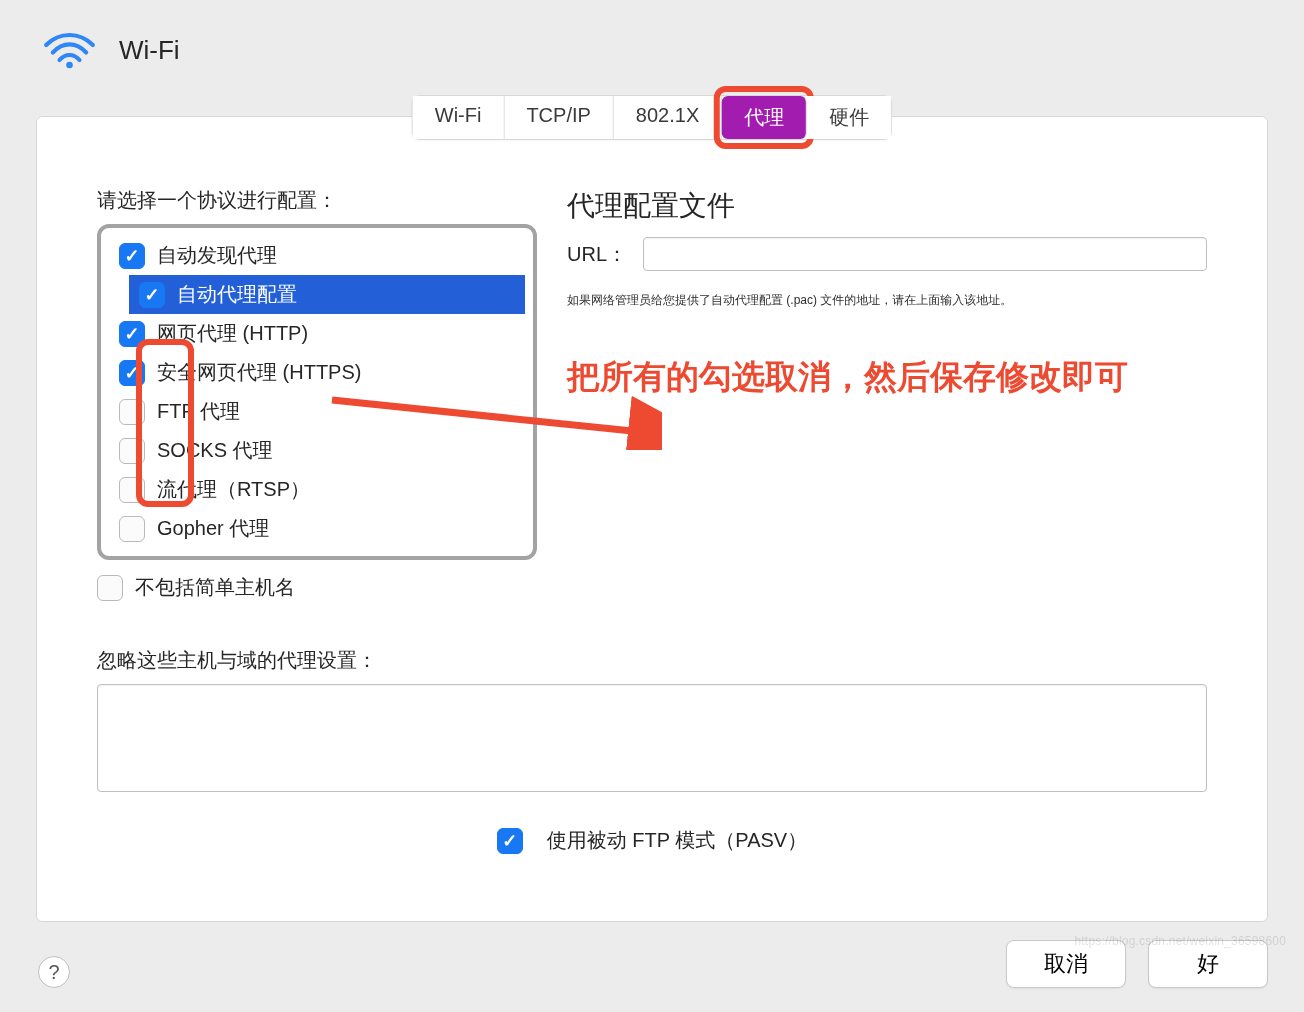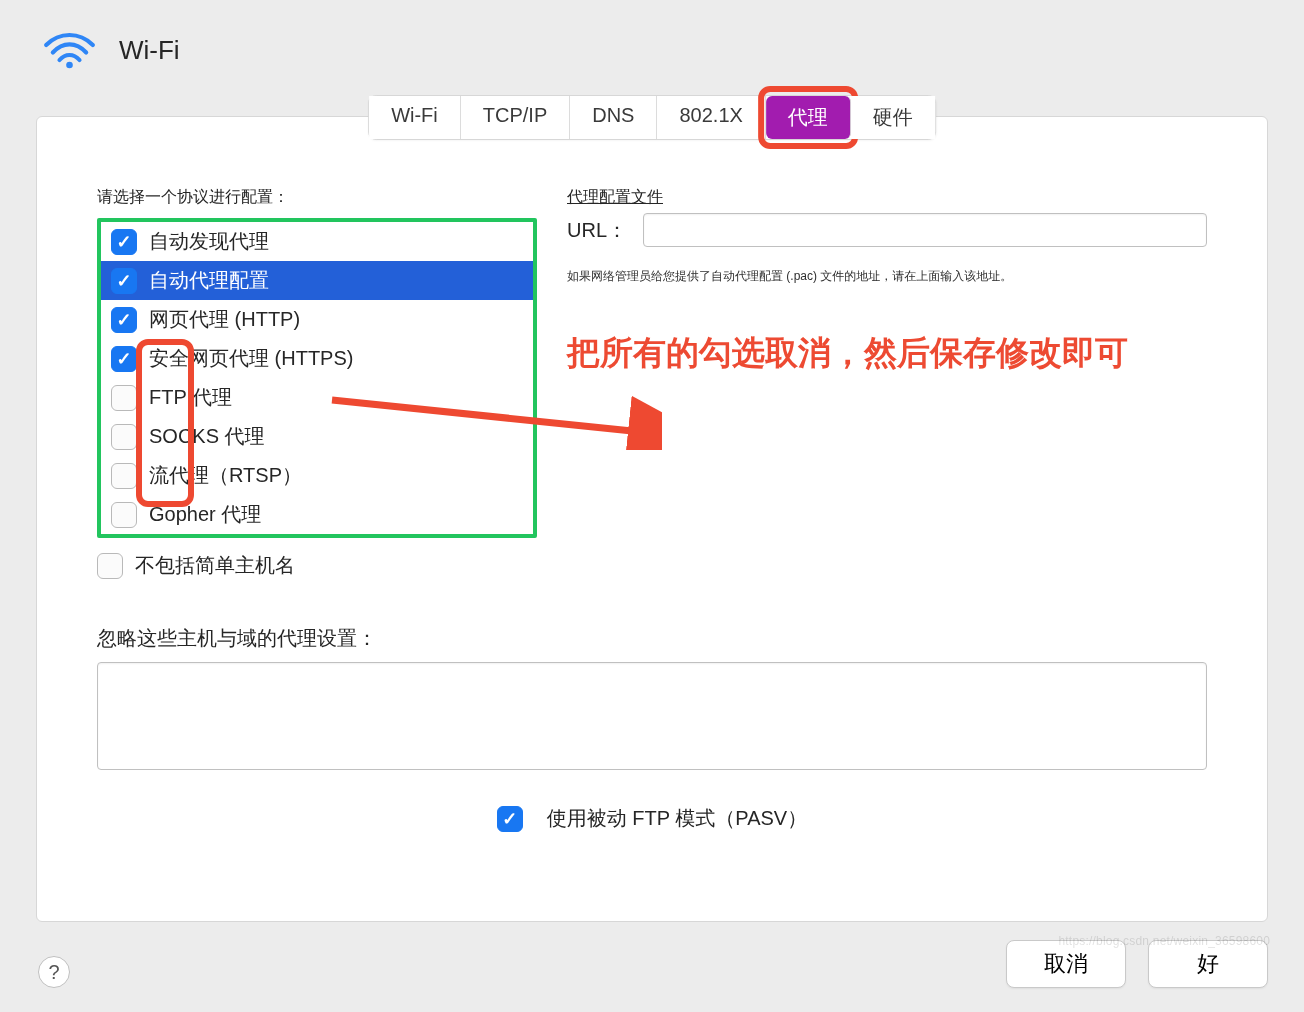--- a/index.html
+++ b/index.html
@@ -60,36 +60,36 @@
   .tab-highlight {
     position: absolute;
     inset: -10px -8px -10px -8px;
     border: 6px solid #ee4931;
     border-radius: 12px;
     pointer-events: none;
   }
   .body { padding: 70px 60px 20px 60px; display: flex; gap: 30px; }
   .left-col { flex: 0 0 440px; }
   .right-col { flex: 1; }
-  .section-label { font-size: 16px; margin-bottom: 10px; }
+  .section-label { font-size: 20px; margin-bottom: 10px; }
   .protocol-list {
-    border: 4px solid #22c55e;
-    border-radius: 2px;
-    background: #fff;
-    padding: 0;
+    border: 4px solid #a3a3a3;
+    border-radius: 12px;
+    background: #fff;
+    padding: 8px;
   }
   .proto-row {
     display: flex;
     align-items: center;
     gap: 12px;
     padding: 6px 8px 6px 10px;
     font-size: 20px;
     cursor: pointer;
   }
-  .proto-row.selected { background: #2360d8; color: #fff; }
+  .proto-row.selected { background: #2360d8; color: #fff; margin-left: 20px; }
   .chk {
     width: 26px; height: 26px;
     border: 1px solid #b9b9b9;
     border-radius: 6px;
     display: inline-flex; align-items: center; justify-content: center;
     background: #fbfbfb;
     flex-shrink: 0;
   }
   .chk.checked {
     background: #1877f2;
@@ -100,21 +100,21 @@
     color: #fff;
     font-size: 18px;
     font-weight: 700;
   }
   .redbox-checks {
     position: absolute;
     border: 6px solid #ee4931;
     border-radius: 12px;
     pointer-events: none;
   }
-  .right-title { font-size: 16px; margin-bottom: 5px; text-decoration: underline; }
+  .right-title { font-size: 28px; margin-bottom: 12px; }
   .url-row { display: flex; align-items: center; gap: 16px; margin-bottom: 20px; }
   .url-label { font-size: 20px; }
   .url-input {
     flex: 1; height: 34px; border: 1px solid #c0c0c0;
     border-radius: 4px; background: #fff; padding: 0 8px;
     font-size: 18px; box-shadow: inset 0 1px 2px rgba(0,0,0,.06);
   }
   .desc { font-size: 12px; line-height: 1.65; color: #2f2f2f; }
   .annotation {
     font-size: 33px;
@@ -175,21 +175,21 @@
     color: #555;
     cursor: pointer;
   }
   .arrow {
     position: absolute;
     pointer-events: none;
   }
   .lower-block { padding: 0 60px 0 60px; }
   .watermark {
     position: absolute;
-    right: 34px;
+    right: 18px;
     bottom: 64px;
     font-size: 12px;
     color: rgba(0,0,0,.12);
     letter-spacing: .2px;
   }
 </style>
 </head>
 <body>
 
 <div class="header">
@@ -200,21 +200,20 @@
     <circle cx="32" cy="42" r="4" fill="#2f86f6"></circle>
   </svg>
   <span class="header-title">Wi-Fi</span>
 </div>
 
 <div class="panel">
 
   <div class="tabbar">
     <div class="tab"><span>Wi-Fi</span></div>
     <div class="tab"><span>TCP/IP</span></div>
-    <div class="tab"><span>DNS</span></div>
     <div class="tab"><span>802.1X</span></div>
     <div class="tab active">
       <span>代理</span>
       <span class="tab-highlight"></span>
     </div>
     <div class="tab"><span>硬件</span></div>
   </div>
 
   <div class="body">
 

